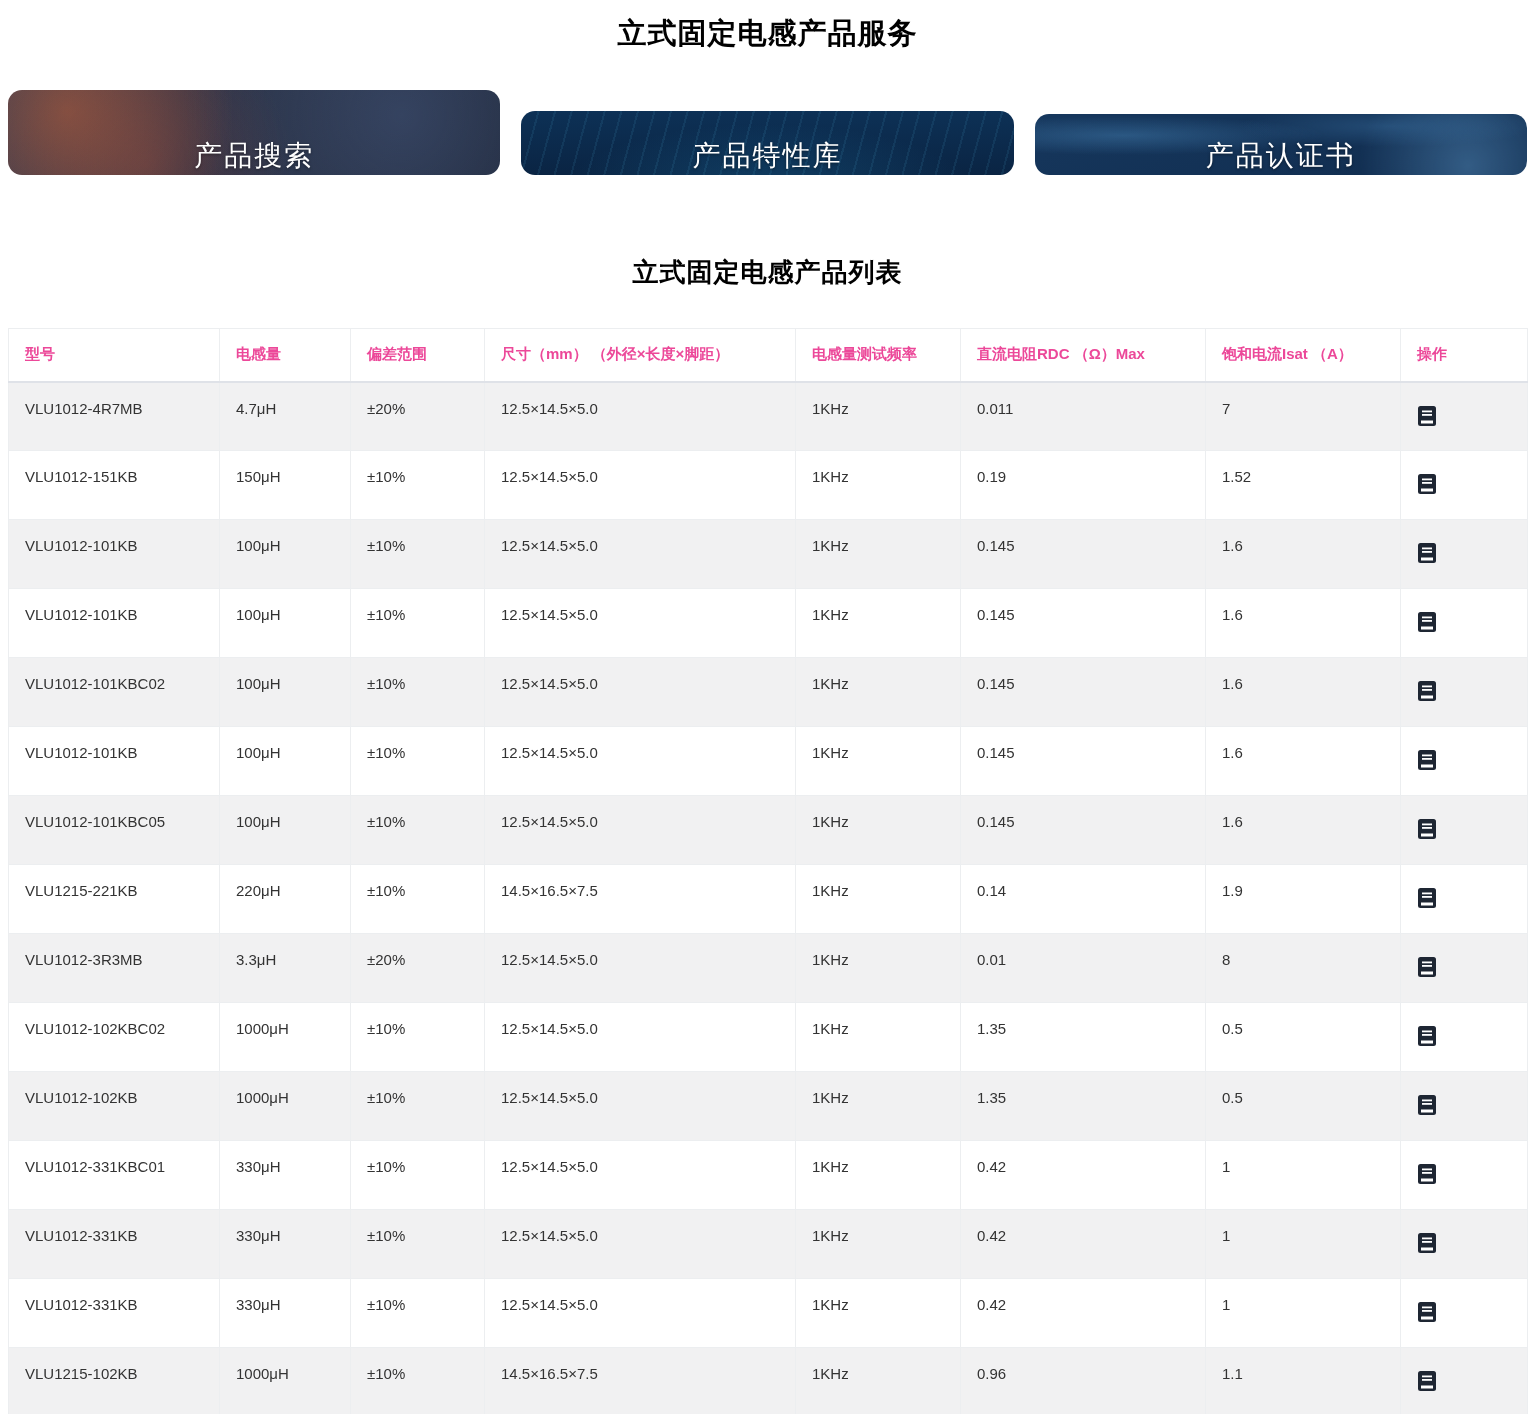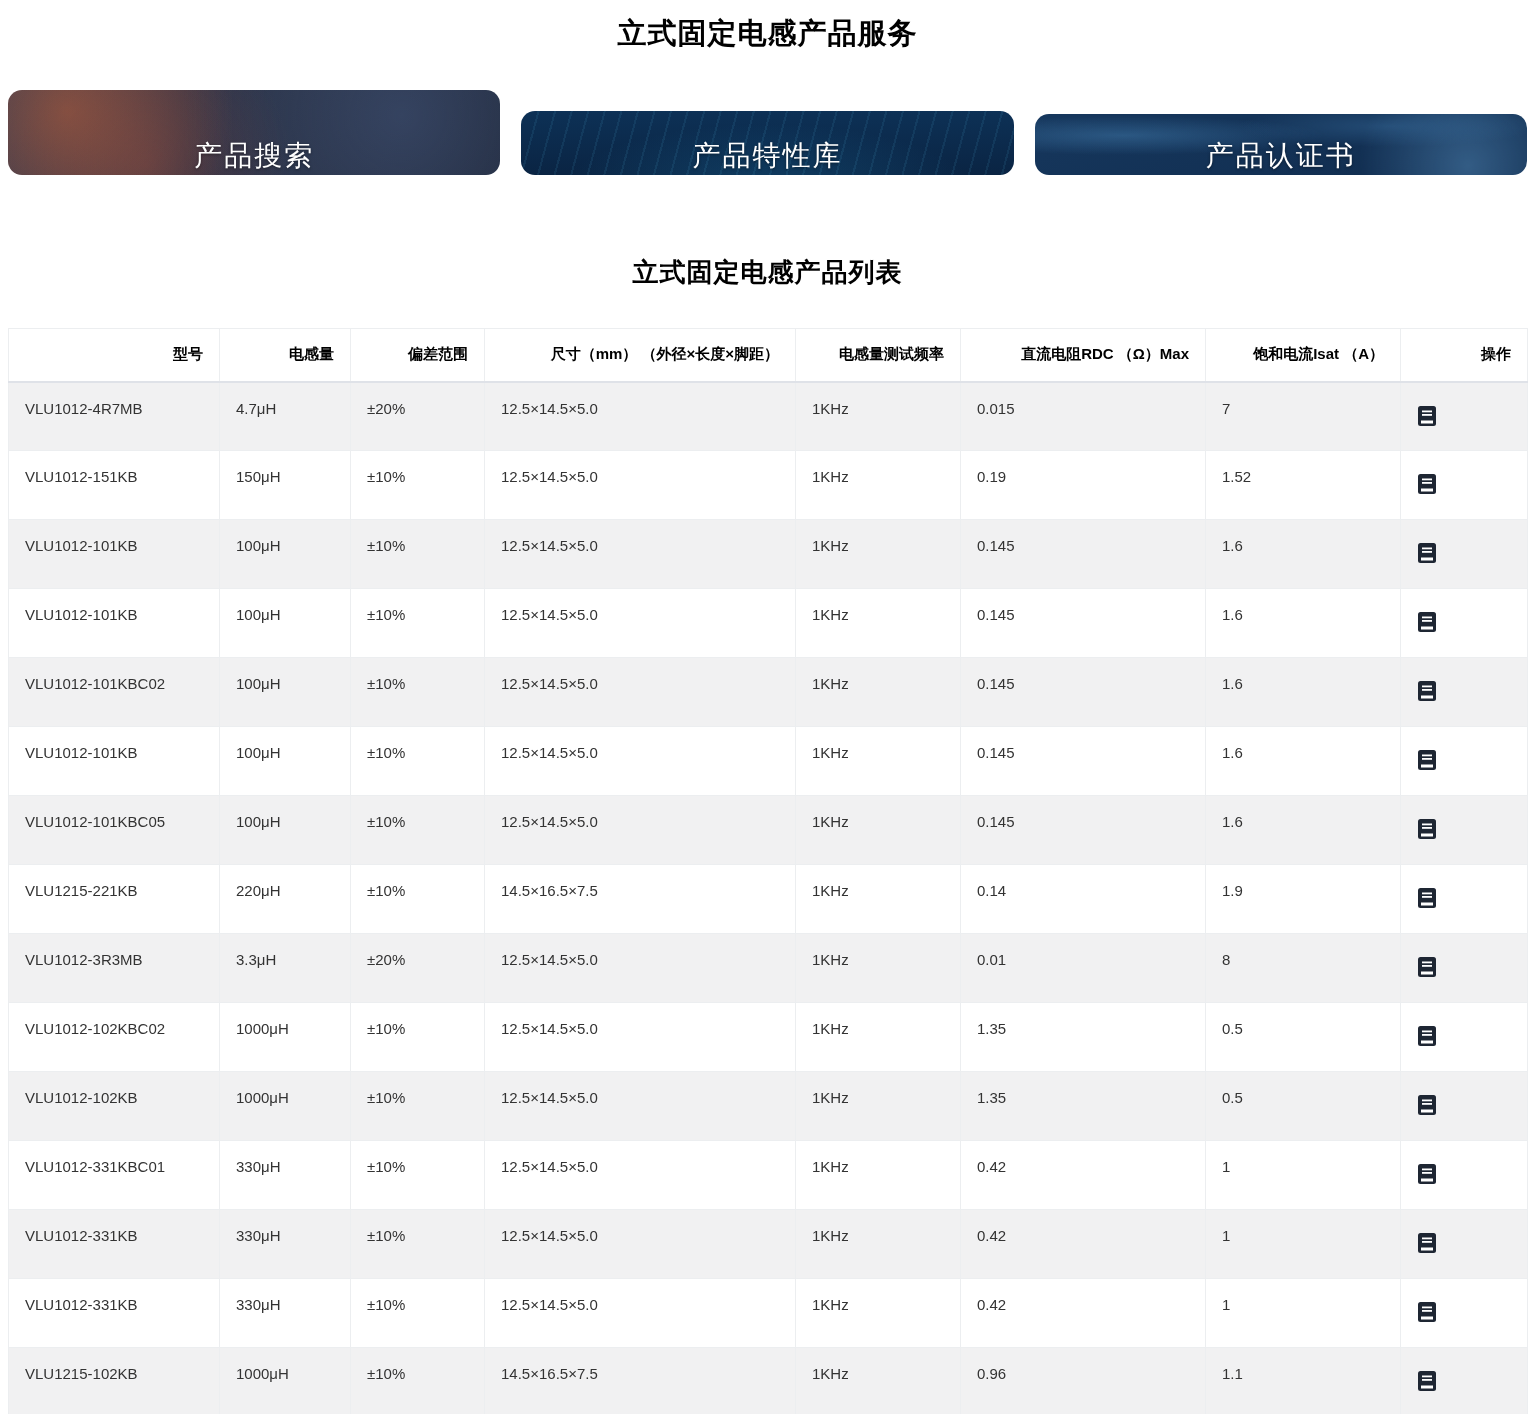--- a/index.html
+++ b/index.html
@@ -79,22 +79,22 @@
     border-collapse:collapse;
     table-layout:fixed;
     width:1519px;
     margin:38px 8px 0;
     font-size:15px;
     border:1px solid #e4e7ea;
   }
   .product-table th {
     background:#fff;
     font-weight:bold;
-    text-align:right;
-    color:#000000;
+    text-align:left;
+    color:#ec4899;
     height:53px;
     box-sizing:border-box;
     padding:10px 16px;
     vertical-align:middle;
     border:1px solid #eceef0;
     border-bottom:2px solid #dfe2e8;
     white-space:nowrap;
     overflow:hidden;
   }
   .product-table td {
@@ -162,21 +162,21 @@
       <th>操作</th>
     </tr>
   </thead>
   <tbody>
   <tr>
     <td>VLU1012-4R7MB</td>
     <td>4.7μH</td>
     <td>±20%</td>
     <td>12.5×14.5×5.0</td>
     <td>1KHz</td>
-    <td>0.015</td>
+    <td>0.011</td>
     <td>7</td>
     <td class="op-cell">
       <button class="action-btn">
         <span>
           <svg width="20" height="22" viewBox="0 0 20 22" aria-hidden="true">
             <rect x="1" y="1" width="18" height="20" rx="2.5" fill="#1e2633"></rect>
             <rect x="5" y="5.5" width="10" height="1.8" fill="#ffffff"></rect>
             <rect x="5" y="9" width="10" height="1.8" fill="#ffffff"></rect>
             <rect x="4" y="15.5" width="12" height="3" fill="#ffffff"></rect>
           </svg>

